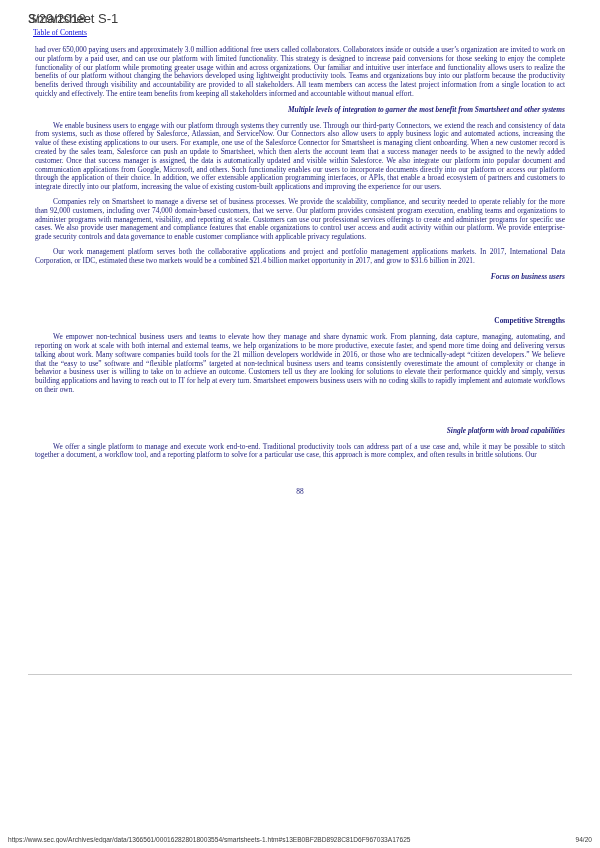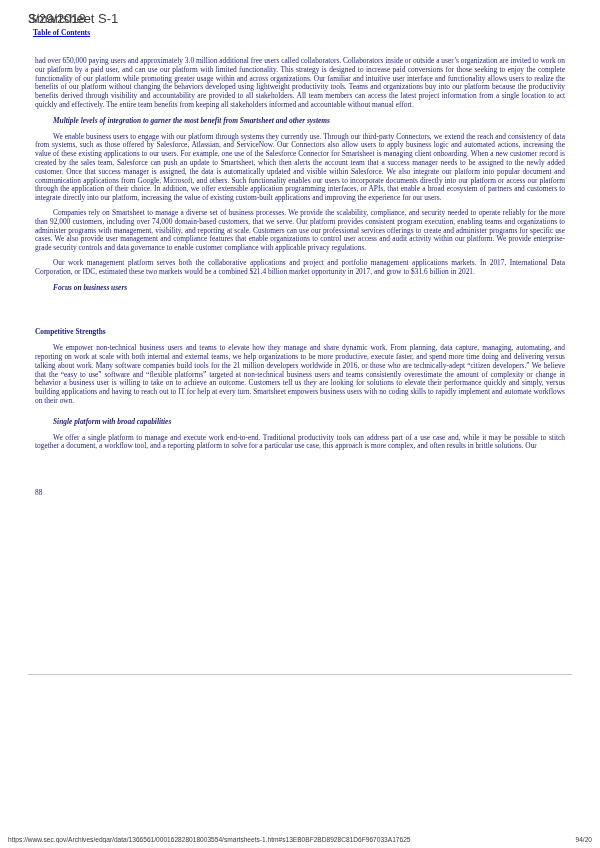--- a/index.html
+++ b/index.html
@@ -25,46 +25,45 @@
   .ph-title { position: absolute; left: 0; right: 0; top: 0; text-align: left; }
   .toc-link {
     position: absolute;
     top: 28px;
     left: 33px;
     font-family: "Liberation Serif", serif;
     font-size: 7.6px;
     color: #0b0bd8;
     text-decoration: underline;
     cursor: pointer;
-    font-weight: bold;
   }
   .content {
     position: absolute;
-    top: 57px;
+    top: 46px;
     left: 35px;
     width: 530px;
     font-family: "Liberation Serif", serif;
     font-size: 7.4px;
     line-height: 8.8px;
     color: #23237f;
     text-align: justify;
   }
   .para { margin-bottom: 6px; text-indent: 18px; }
   .para.noindent { text-indent: 0; }
   .heading {
     font-weight: bold;
     margin: 7px 0 7px 0;
-    text-align: left;
+    text-align: right;
   }
   .heading.italic { font-style: italic; margin-left: 18px; }
   .heading.gap-large { margin-top: 36px; }
-  .heading.gap-medium { margin-top: 12px; }
+  .heading.gap-medium { margin-top: 32px; }
   .page-number {
-    margin-top: 38px;
-    text-align: left;
+    margin-top: 28px;
+    text-align: center;
     text-indent: 0;
   }
   .divider {
     position: absolute;
     top: 674px;
     left: 28px;
     right: 28px;
     border-top: 1px solid #c9c9c9;
     height: 0;
   }

